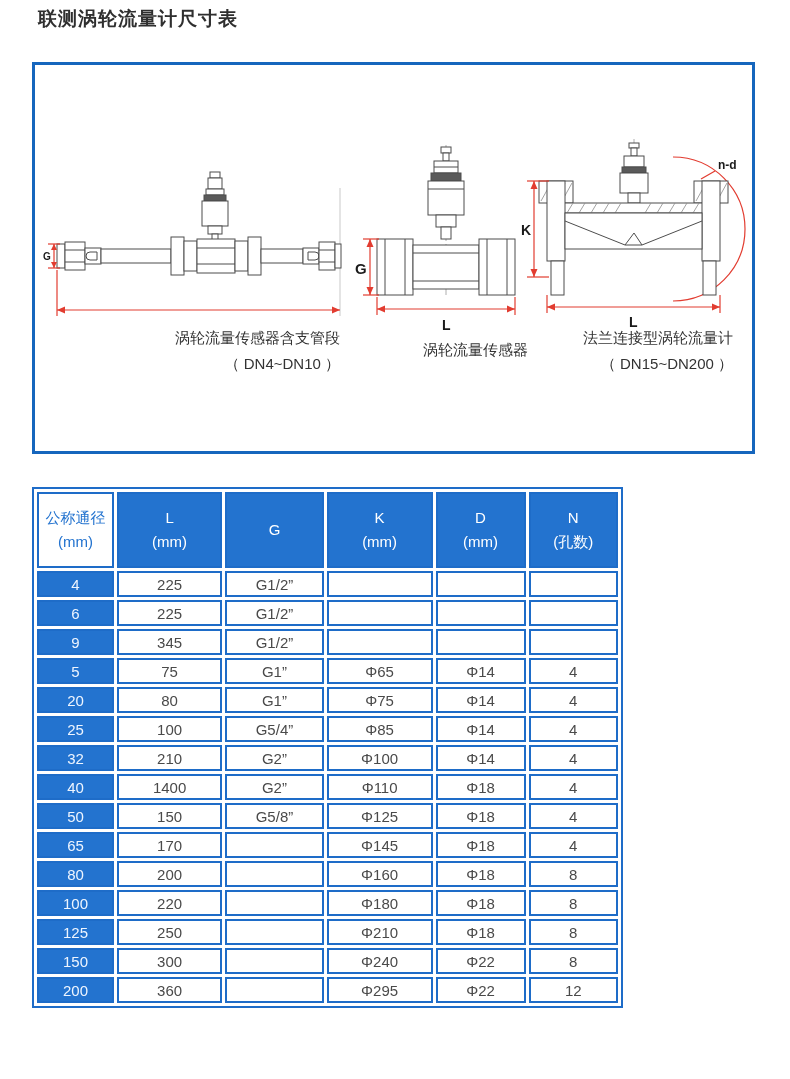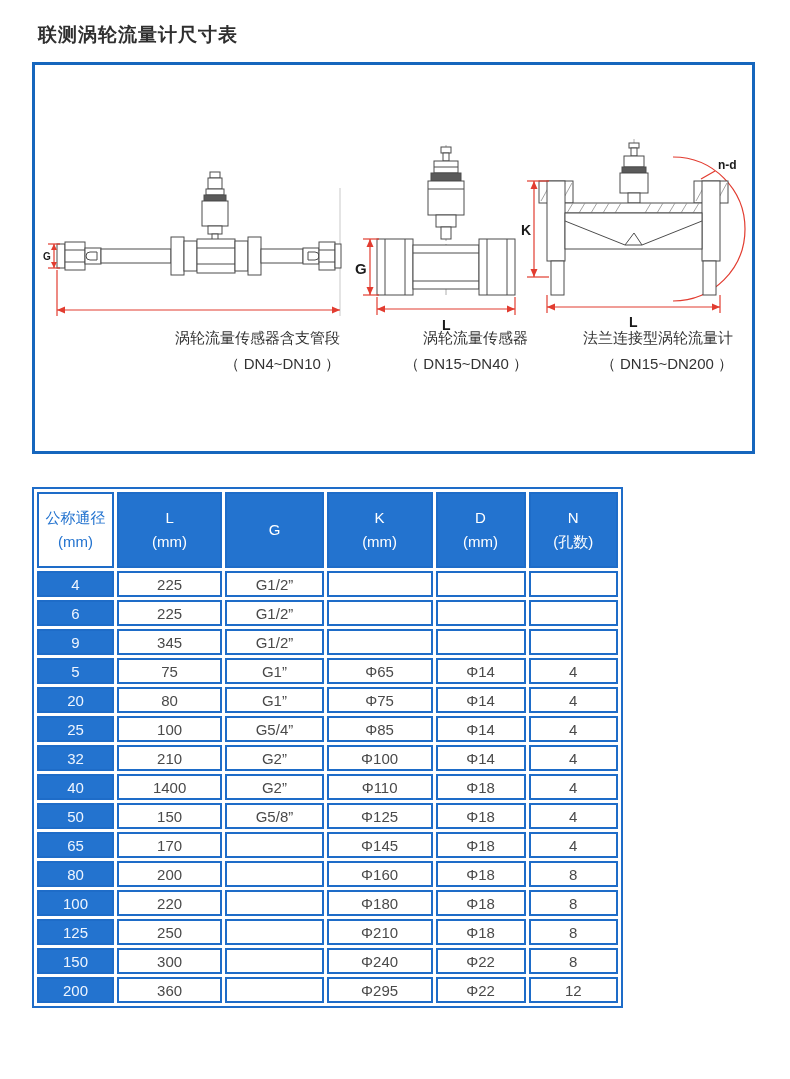--- a/index.html
+++ b/index.html
@@ -3,38 +3,38 @@
 <meta charset="utf-8">
 <style>
   * { margin:0; padding:0; box-sizing:border-box; }
   html,body { background:#fbfbfb; }
   body { font-family:"Liberation Sans","DejaVu Sans",sans-serif; }
   .page {
     position:relative; width:790px; height:1079px; margin:0 auto;
     background:#ffffff; overflow:hidden;
   }
   .page-title {
-    position:absolute; left:38px; top:22px;
+    position:absolute; left:38px; top:6px;
     font-size:19px; font-weight:600; color:#2f2f2f; letter-spacing:1px;
   }
   
   .figure-box {
     position:absolute; left:32px; top:62px; width:723px; height:392px;
     border:3px solid #1666bd; background:#ffffff;
   }
   .fig-svg { position:absolute; }
   .svg1 { left:8px;   top:95px; }
   .svg2 { left:320px; top:78px; }
   .svg3 { left:486px; top:72px; }
   .fig-caption {
     position:absolute; top:260px; text-align:right;
     font-size:15px; color:#333; line-height:26px;
   }
   .cap1 { left:0;     width:305px; }
-  .cap2 { left:288px; width:205px; }
+  .cap2 { left:288px; width:205px;margin-top:12px; }
   .cap3 { left:468px; width:230px; }
   .fig-caption .range { display:block; }
 
   
   .dim-table {
     position:absolute; left:32px; top:487px; width:591px;
     border-collapse:separate; border-spacing:3px;
     background:#ffffff; border:2px solid #1e6cc8;
     table-layout:fixed;
   }
@@ -210,21 +210,20 @@
       <polygon class="redf" points="199,170 191,166.5 191,173.5"></polygon>
       <text class="dimtxt" x="108" y="190" font-size="14">L</text>
     </svg>
 
     <div class="fig-caption cap1">
       <span>涡轮流量传感器含支管段</span>
       <span class="range">（ DN4~DN10 ）</span>
     </div>
     <div class="fig-caption cap2">
       <span>涡轮流量传感器</span>
-      <span class="range">（ DN15~DN40 ）</span>
     </div>
     <div class="fig-caption cap3">
       <span>法兰连接型涡轮流量计</span>
       <span class="range">（ DN15~DN200 ）</span>
     </div>
   </div>
 
   <table class="dim-table">
     <colgroup>
       <col style="width:13.6%">

